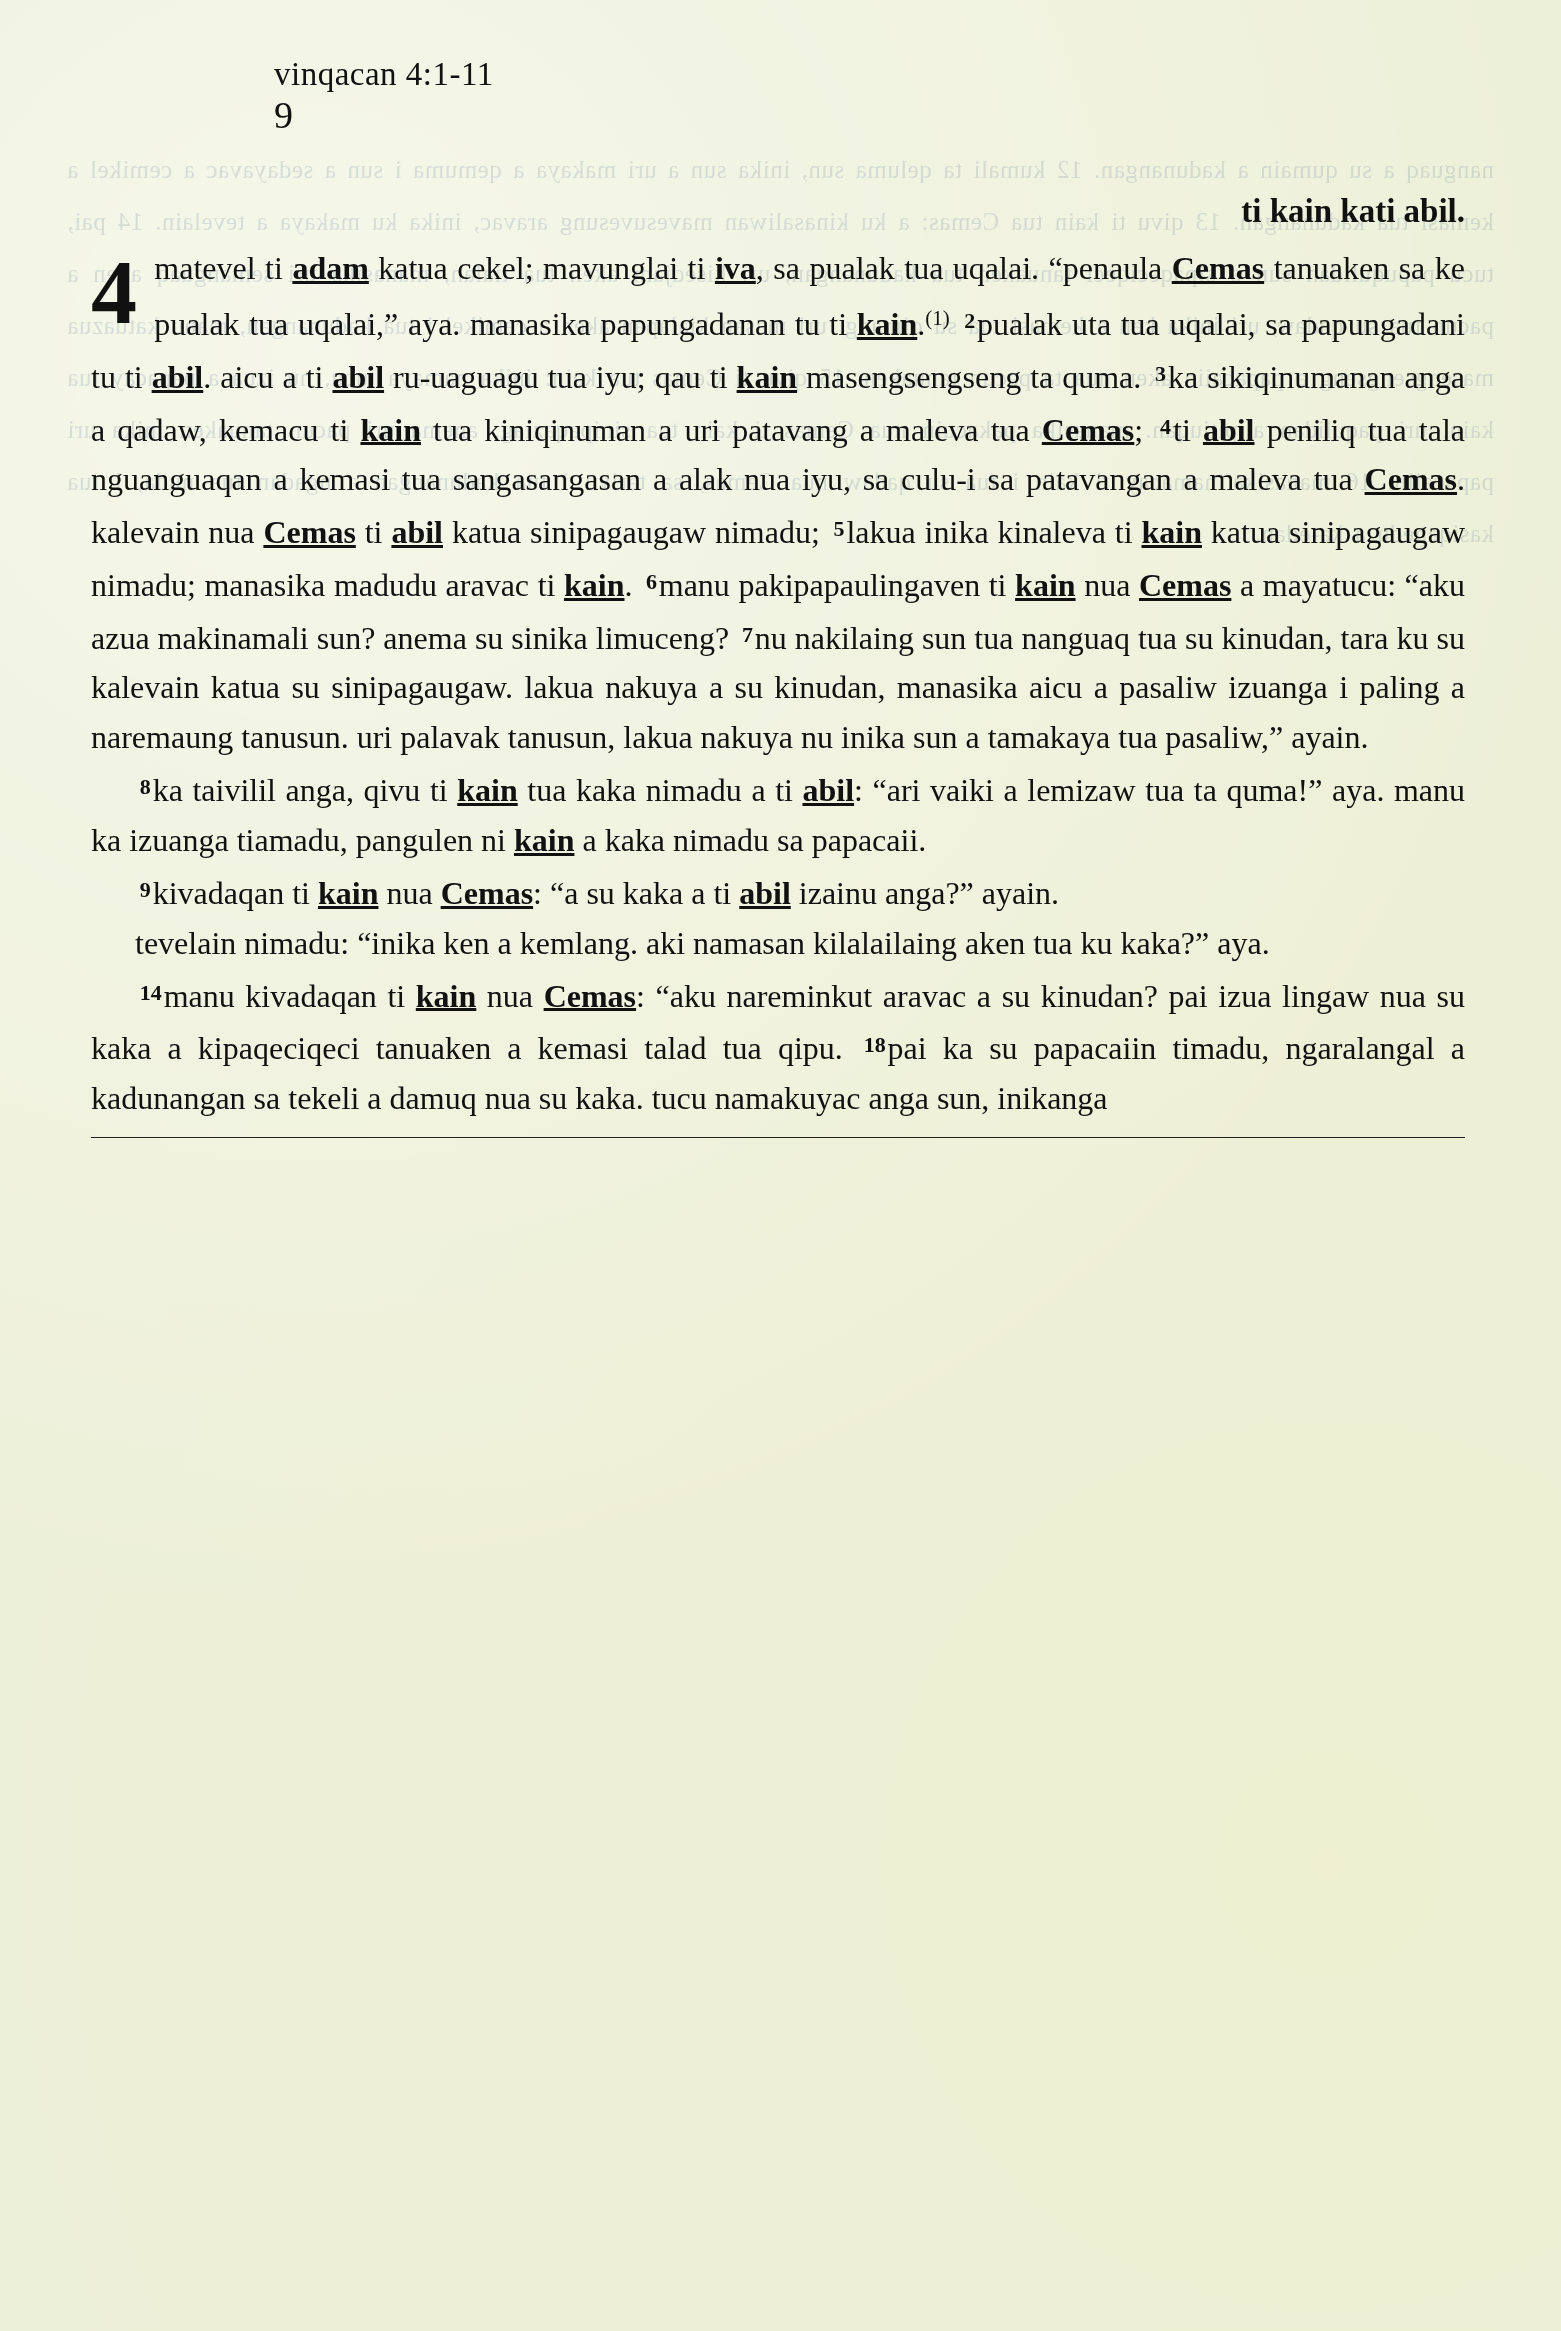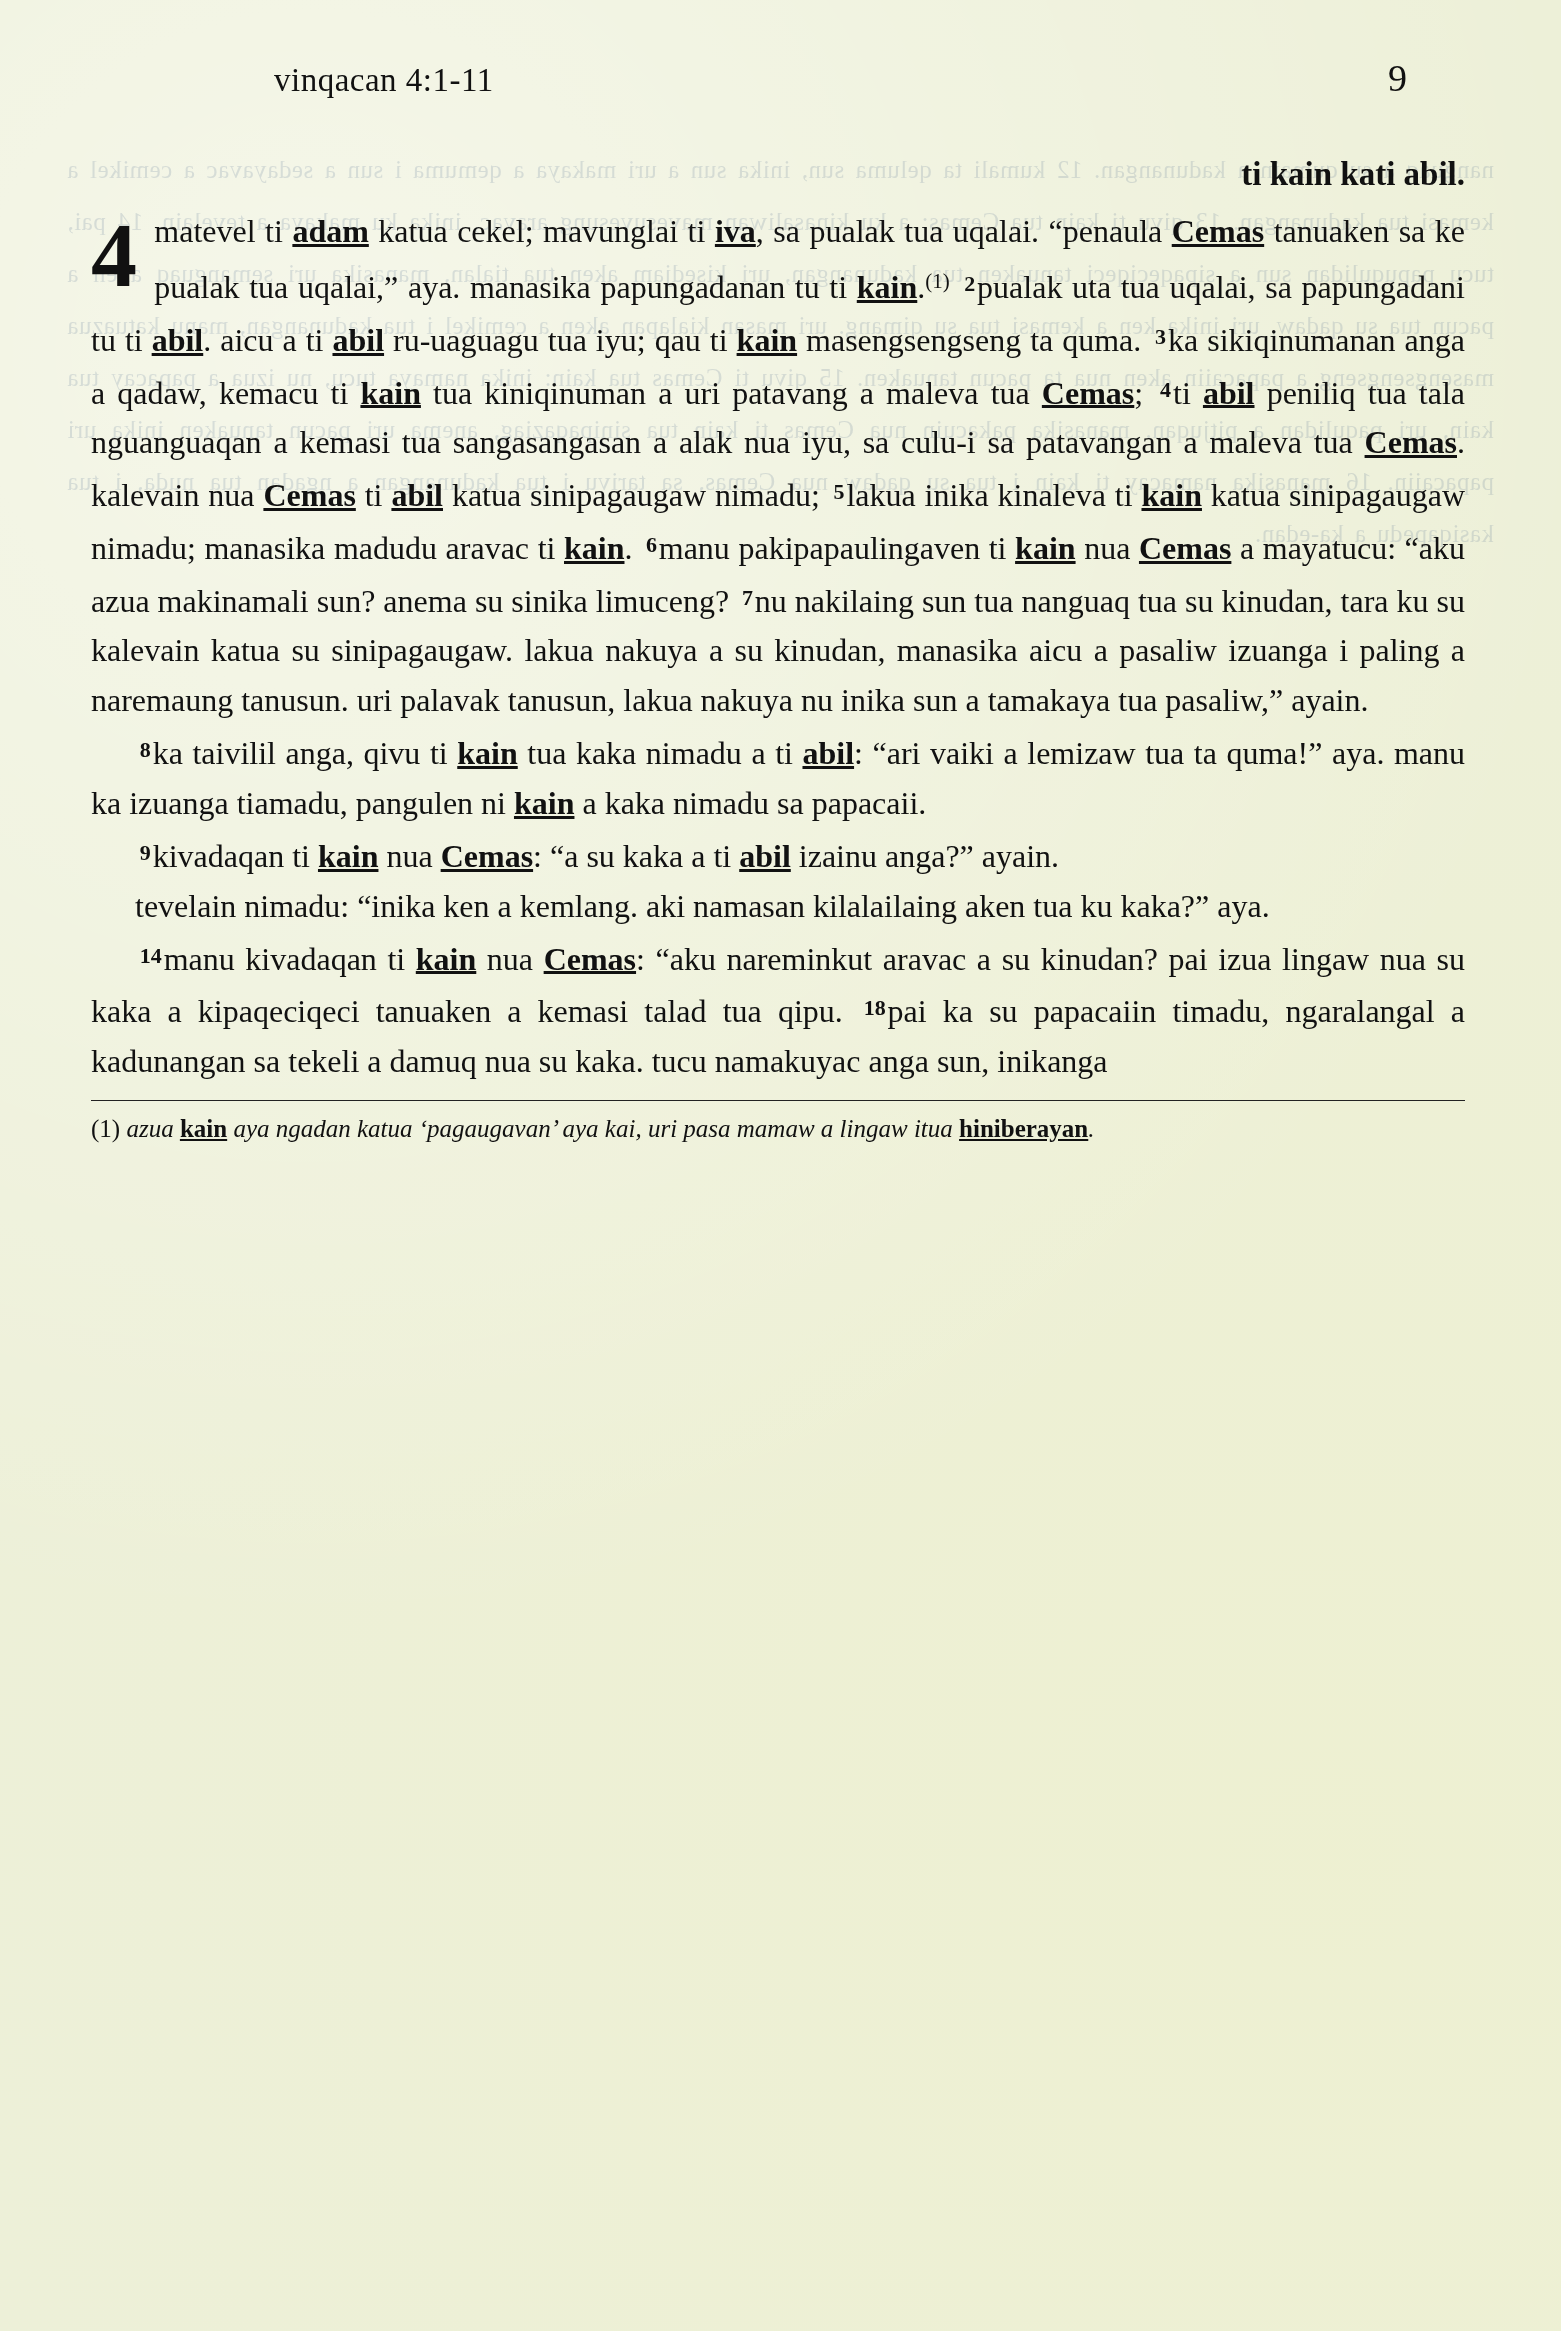--- a/index.html
+++ b/index.html
@@ -47,20 +47,21 @@
     right: 96px;
     top: 56px;
     bottom: 38px;
   }
   .header {
     display: flex;
     align-items: baseline;
     justify-content: space-between;
     padding: 0 58px 0 183px;
     margin-bottom: 56px;
+    flex-direction: column;
   }
   .running-head {
     font-size: 33px;
     letter-spacing: 0.5px;
   }
   .folio {
     font-size: 38px;
   }
   .section-title {
     text-align: right;
@@ -152,20 +153,16 @@
       </p>
 
       <p class="para-indent">
         <span class="vnum">14</span>manu kivadaqan ti <b>kain</b> nua <b>Cemas</b>: “aku nareminkut aravac a su kinudan? pai izua lingaw nua su kaka a kipaqeciqeci tanuaken a kemasi talad tua qipu. <span class="vnum">18</span>pai ka su papacaiin timadu, ngaralangal a kadunangan sa tekeli a damuq nua su kaka. tucu namakuyac anga sun, inikanga
       </p>
 
     </div>
 
     <hr class="footnote-rule">
 
-    <div class="footnote">
-      <span class="fn-marker">(1)</span>
-      <span><i>azua</i> <b>kain</b> <i>aya ngadan katua ‘pagaugavan’ aya kai, uri pasa mamaw a lingaw itua</i> <b>hiniberayan</b>.</span>
-    </div>
 
   </div>
 </div>
 
 
 </body></html>

